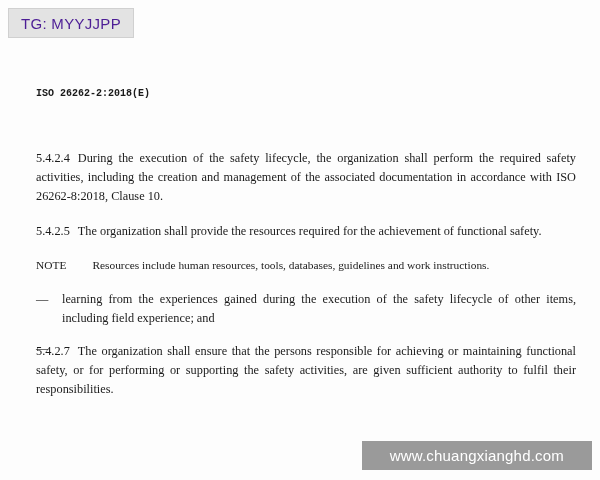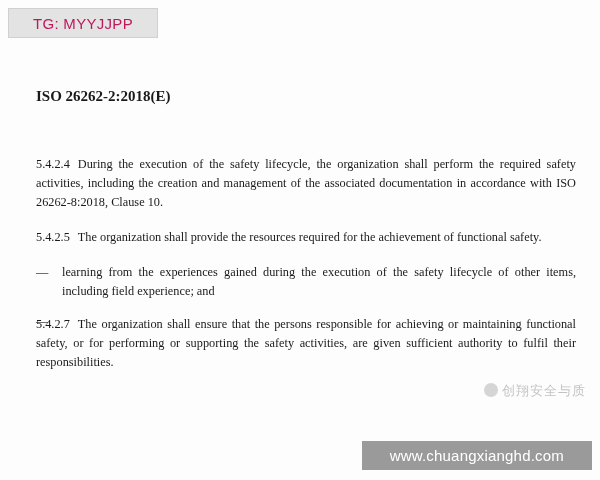--- a/index.html
+++ b/index.html
@@ -26,26 +26,26 @@
 
   
   .tag-badge {
     position: absolute;
     left: 8px;
     top: 8px;
     min-width: 120px;
     height: 30px;
     background: #e3e3e3;
     border: 1px solid #d0d0d0;
-    color: #be185d;
+    color: #4c1d95;
     font-family: "Liberation Sans", sans-serif;
     font-size: 15px;
     display: flex;
     align-items: center;
-    padding: 0 24px;
+    padding: 0 12px;
     box-sizing: border-box;
     letter-spacing: 0.3px;
   }
 
   
   .watermark {
     position: absolute;
     right: 8px;
     bottom: 10px;
     background: #9a9a9a;
@@ -80,23 +80,23 @@
   }
 
   .doc-body {
     position: absolute;
     left: 36px;
     top: 88px;
     width: 540px;
   }
 
   .doc-header {
-    font-family: Liberation Serif, serif;
+    font-family: Liberation Mono, monospace;
     font-weight: bold;
-    font-size: 15px;
+    font-size: 10px;
     margin-bottom: 50px;
   }
 
   .clause {
     font-size: 12.3px;
     line-height: 1.55;
     text-align: justify;
     margin-bottom: 16px;
   }
   .clause .num {
@@ -145,39 +145,39 @@
     <div class="doc-header">ISO 26262-2:2018(E)</div>
 
     <p class="clause">
       <span class="num">5.4.2.4</span><span>During the execution of the safety lifecycle, the organization shall perform the required safety activities, including the creation and management of the associated documentation in accordance with ISO 26262-8:2018, Clause 10.</span>
     </p>
 
     <p class="clause">
       <span class="num">5.4.2.5</span><span>The organization shall provide the resources required for the achievement of functional safety.</span>
     </p>
 
+    <p class="note">
+      <span class="note-label">NOTE</span><span>Resources include human resources, tools, databases, guidelines and work instructions.</span>
+    </p>
 
 
     <ul class="dash-list">
       <li class="dash-item">
         <span class="dash">—</span>
         <span>learning from the experiences gained during the execution of the safety lifecycle of other items, including field experience; and</span>
       </li>
       <li class="dash-item">
         <span class="dash">—</span>
       </li>
     </ul>
 
     <p class="clause">
       <span class="num">5.4.2.7</span><span>The organization shall ensure that the persons responsible for achieving or maintaining functional safety, or for performing or supporting the safety activities, are given sufficient authority to fulfil their responsibilities.</span>
     </p>
 
   </div>
 
-  <div class="cn-watermark">
-    <span class="cn-badge"></span><span>创翔安全与质</span>
-  </div>
 
   <div class="watermark">
     <span>www.chuangxianghd.com</span>
   </div>
 
 </div>
 
 </body></html>

